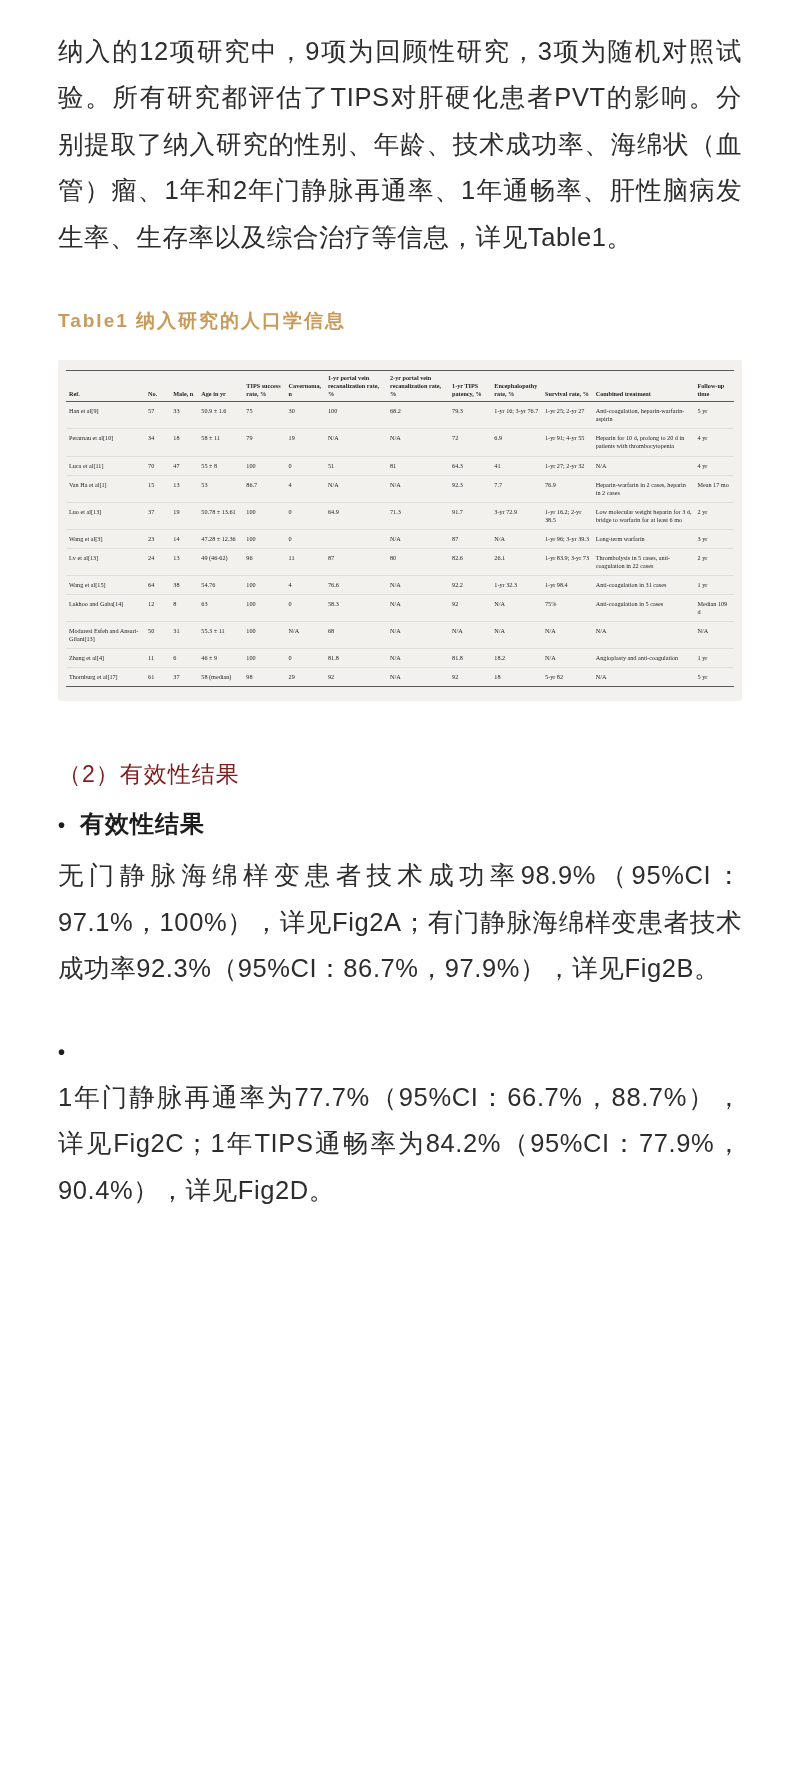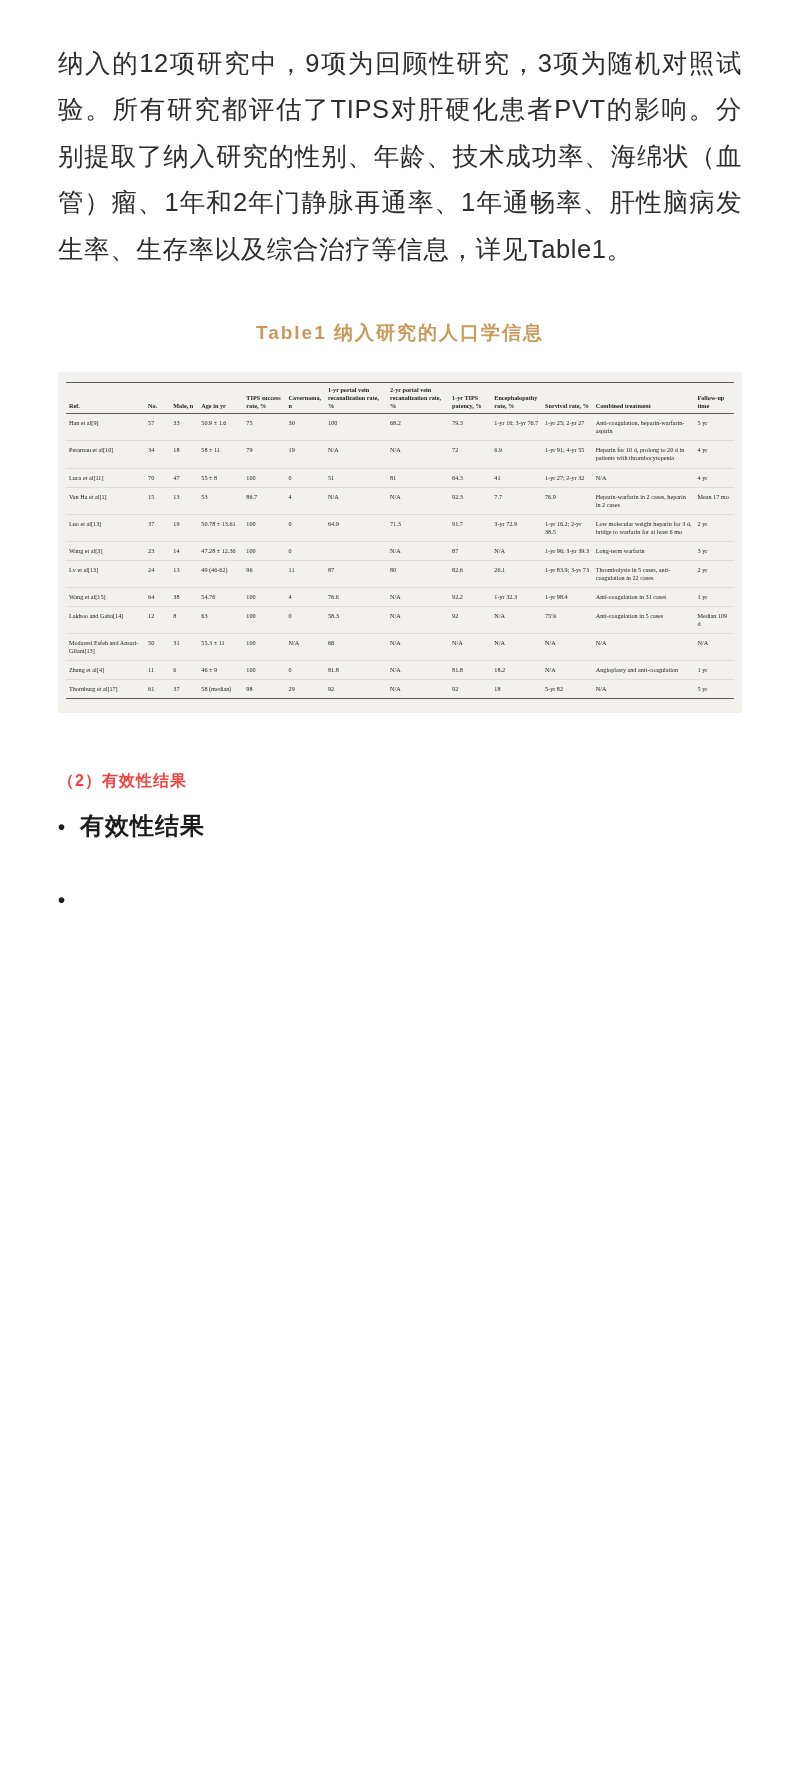--- a/index.html
+++ b/index.html
@@ -10,32 +10,30 @@
   body {
     width: 800px;
     min-height: 1777px;
     font-family: "Liberation Sans", sans-serif;
     color: #2b2b2b;
   }
   .page {
     width: 800px;
     box-sizing: border-box;
     padding: 28px 58px 40px 58px;
-    margin-top: 12px;
   }
   .para {
     font-size: 25.5px;
     line-height: 1.82;
     letter-spacing: 0.6px;
     color: #2d2d2d;
     text-align: justify;
     margin: 0 0 14px 0;
   }
   .table-caption {
-    text-align: center;
     color: #c89a5b;
     font-size: 19px;
     font-weight: bold;
     letter-spacing: 2px;
     margin: 48px 0 26px 0;
   }
   .table-wrap {
     background: #f2f1ee;
     padding: 10px 8px 14px 8px;
     border-radius: 2px;
@@ -62,23 +60,23 @@
   table.demog td {
     vertical-align: top;
     padding: 5px 3px 5px 3px;
     line-height: 1.3;
     border-bottom: 0.4px solid #dededa;
   }
   table.demog tbody tr:last-child td {
     border-bottom: 0.8px solid #585858;
   }
   .h-sub {
-    color: #ef4444;
-    font-size: 16px;
-    font-weight: bold;
+    color: #7f1d1d;
+    font-size: 23px;
+    font-weight: normal;
     letter-spacing: 1px;
     margin: 58px 0 18px 0;
   }
   .bullet {
     display: flex;
     align-items: baseline;
     gap: 14px;
     font-size: 24px;
     font-weight: bold;
     color: #1d1d1d;
@@ -305,21 +303,23 @@
     </table>
   </div>
 
   <div class="h-sub">（2）有效性结果</div>
 
   <div class="bullet">
     <span class="dot">•</span>
     <span>有效性结果</span>
   </div>
 
+  <p class="para">无门静脉海绵样变患者技术成功率98.9%（95%CI：97.1%，100%），详见Fig2A；有门静脉海绵样变患者技术成功率92.3%（95%CI：86.7%，97.9%），详见Fig2B。</p>
 
   <div class="spacer"></div>
 
   <div class="bullet">
     <span class="dot">•</span>
   </div>
 
+  <p class="para">1年门静脉再通率为77.7%（95%CI：66.7%，88.7%），详见Fig2C；1年TIPS通畅率为84.2%（95%CI：77.9%，90.4%），详见Fig2D。</p>
 
 </div>
 
 </body></html>

